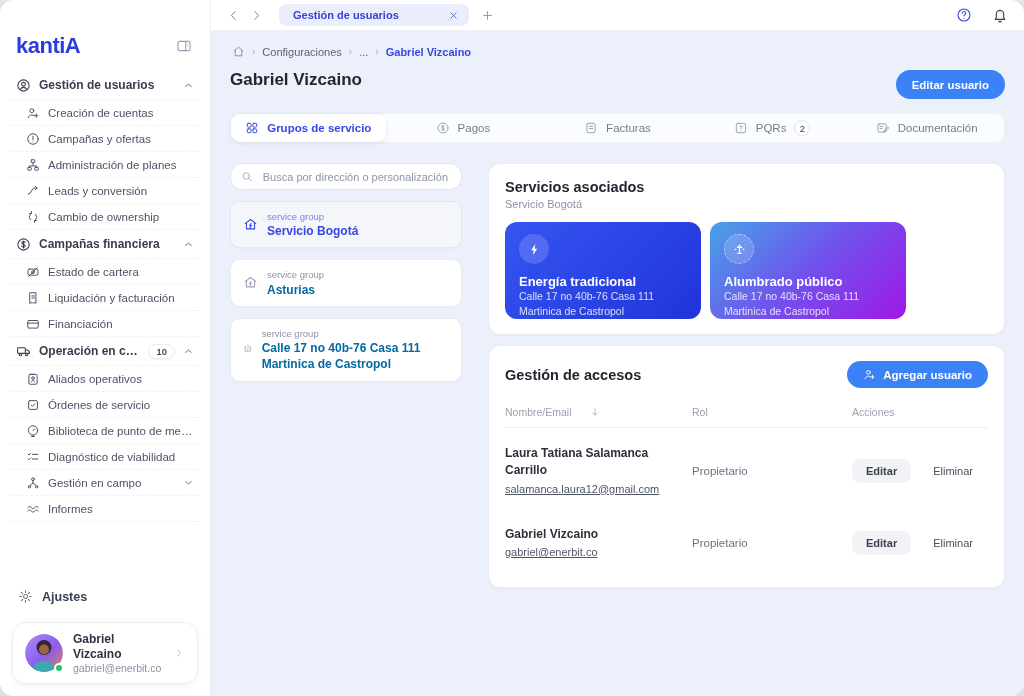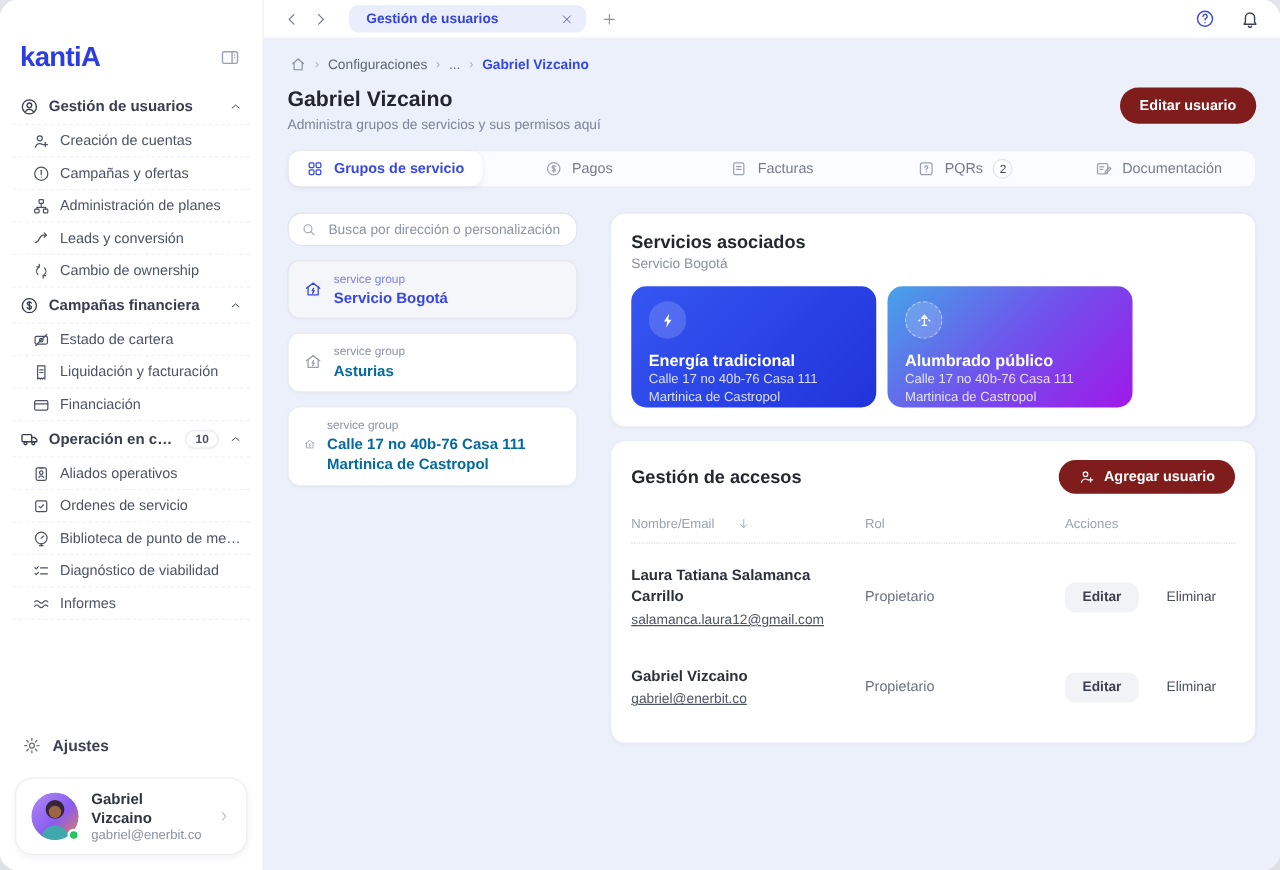--- a/index.html
+++ b/index.html
@@ -53,21 +53,21 @@
   .help{color:#3f4bd8}.bellc{color:#3c4254}
   .content{flex:1;padding:10px 19px 0;overflow:hidden}
   .breadcrumb{display:flex;align-items:center;gap:7px;font-size:11px;color:#5d6475;padding:4px 2px 0}
   .breadcrumb .sep{color:#a7adbd;font-size:10px}
   .breadcrumb .crumb{cursor:pointer}
   .breadcrumb .current{color:#3447e0;font-weight:700}
   .bc-home{color:#878e9f;display:flex;cursor:pointer}
   .page-head{display:flex;align-items:flex-start;justify-content:space-between;margin-top:12px}
   .page-title{font-size:17px;font-weight:800;color:#23262f}
   .page-sub{font-size:11px;color:#7d London8498;color:#7d8498;margin-top:4px}
-  .btn-primary{background:#7f1d1d;color:#fff;border:none;border-radius:16px;height:29px;
+  .btn-primary{background:#3b82f6;color:#fff;border:none;border-radius:16px;height:29px;
     padding:0 16px;font-size:11.5px;font-weight:700;cursor:pointer;display:flex;align-items:center;gap:7px;
     font-family:inherit}
   
   .sec-tabs{margin-top:14px;background:#fbfcff;border:1px solid #eceff6;border-radius:10px;
     display:flex;padding:0;height:30px;align-items:stretch}
   .sec-tab{flex:1;display:flex;align-items:center;justify-content:center;gap:8px;font-size:11.5px;
     color:#757c8d;cursor:pointer;border-radius:9px;background:transparent;border:none;font-family:inherit}
   .sec-tab .ic{color:#9aa1b2}
   .sec-tab.active{background:#fff;color:#3747e0;font-weight:700;box-shadow:0 1px 4px rgba(30,40,90,.10)}
   .sec-tab.active .ic{color:#3747e0}
@@ -266,20 +266,32 @@
         <svg class="ic" width="14" height="14" viewBox="0 0 24 24">
             <path d="M3.5 7.2 5 8.7 8 5.7"></path>
             <path d="M11 7.5h9.5"></path>
             <path d="M3.5 15.2 5 16.7 8 13.7"></path>
             <path d="M11 15.5h9.5"></path>
           </svg>
         <span class="lbl">Diagnóstico de viabilidad</span>
       </div>
       <div class="sb-row sub">
         <svg class="ic" width="14" height="14" viewBox="0 0 24 24">
+            <circle cx="12" cy="5.5" r="2.4"></circle>
+            <path d="M12 8v4l-5.2 4.4M12 12l5.2 4.4"></path>
+            <circle cx="5.8" cy="18.5" r="2"></circle>
+            <circle cx="18.2" cy="18.5" r="2"></circle>
+          </svg>
+        <span class="lbl">Gestión en campo</span>
+        <svg class="ic chev" width="11" height="11" viewBox="0 0 24 24">
+            <path d="M6 10l6 5 6-5"></path>
+          </svg>
+      </div>
+      <div class="sb-row sub">
+        <svg class="ic" width="14" height="14" viewBox="0 0 24 24">
             <path d="M3 9.5c2-2.4 4-2.4 6 0s4 2.4 6 0 4-2.4 6 0"></path>
             <path d="M3 15.5c2-2.4 4-2.4 6 0s4 2.4 6 0 4-2.4 6 0"></path>
           </svg>
         <span class="lbl">Informes</span>
       </div>
     </nav>
 
     <div class="sb-bottom">
       <div class="ajustes">
         <svg class="ic" width="15" height="15" viewBox="0 0 24 24" style="color:#6d7486">
@@ -372,21 +384,20 @@
         <span class="crumb">Configuraciones</span>
         <span class="sep">›</span>
         <span class="crumb">...</span>
         <span class="sep">›</span>
         <span class="crumb current">Gabriel Vizcaino</span>
       </div>
 
       <div class="page-head">
         <div>
           <div class="page-title">Gabriel Vizcaino</div>
-          <div class="page-sub">Administra grupos de servicios y sus permisos aquí</div>
         </div>
         <button class="btn-primary">Editar usuario</button>
       </div>
 
       <div class="sec-tabs">
         <button class="sec-tab active">
           <svg class="ic" width="14" height="14" viewBox="0 0 24 24">
               <rect x="4" y="4" width="6.5" height="6.5" rx="1.5"></rect>
               <rect x="13.5" y="4" width="6.5" height="6.5" rx="1.5"></rect>
               <rect x="4" y="13.5" width="6.5" height="6.5" rx="1.5"></rect>

